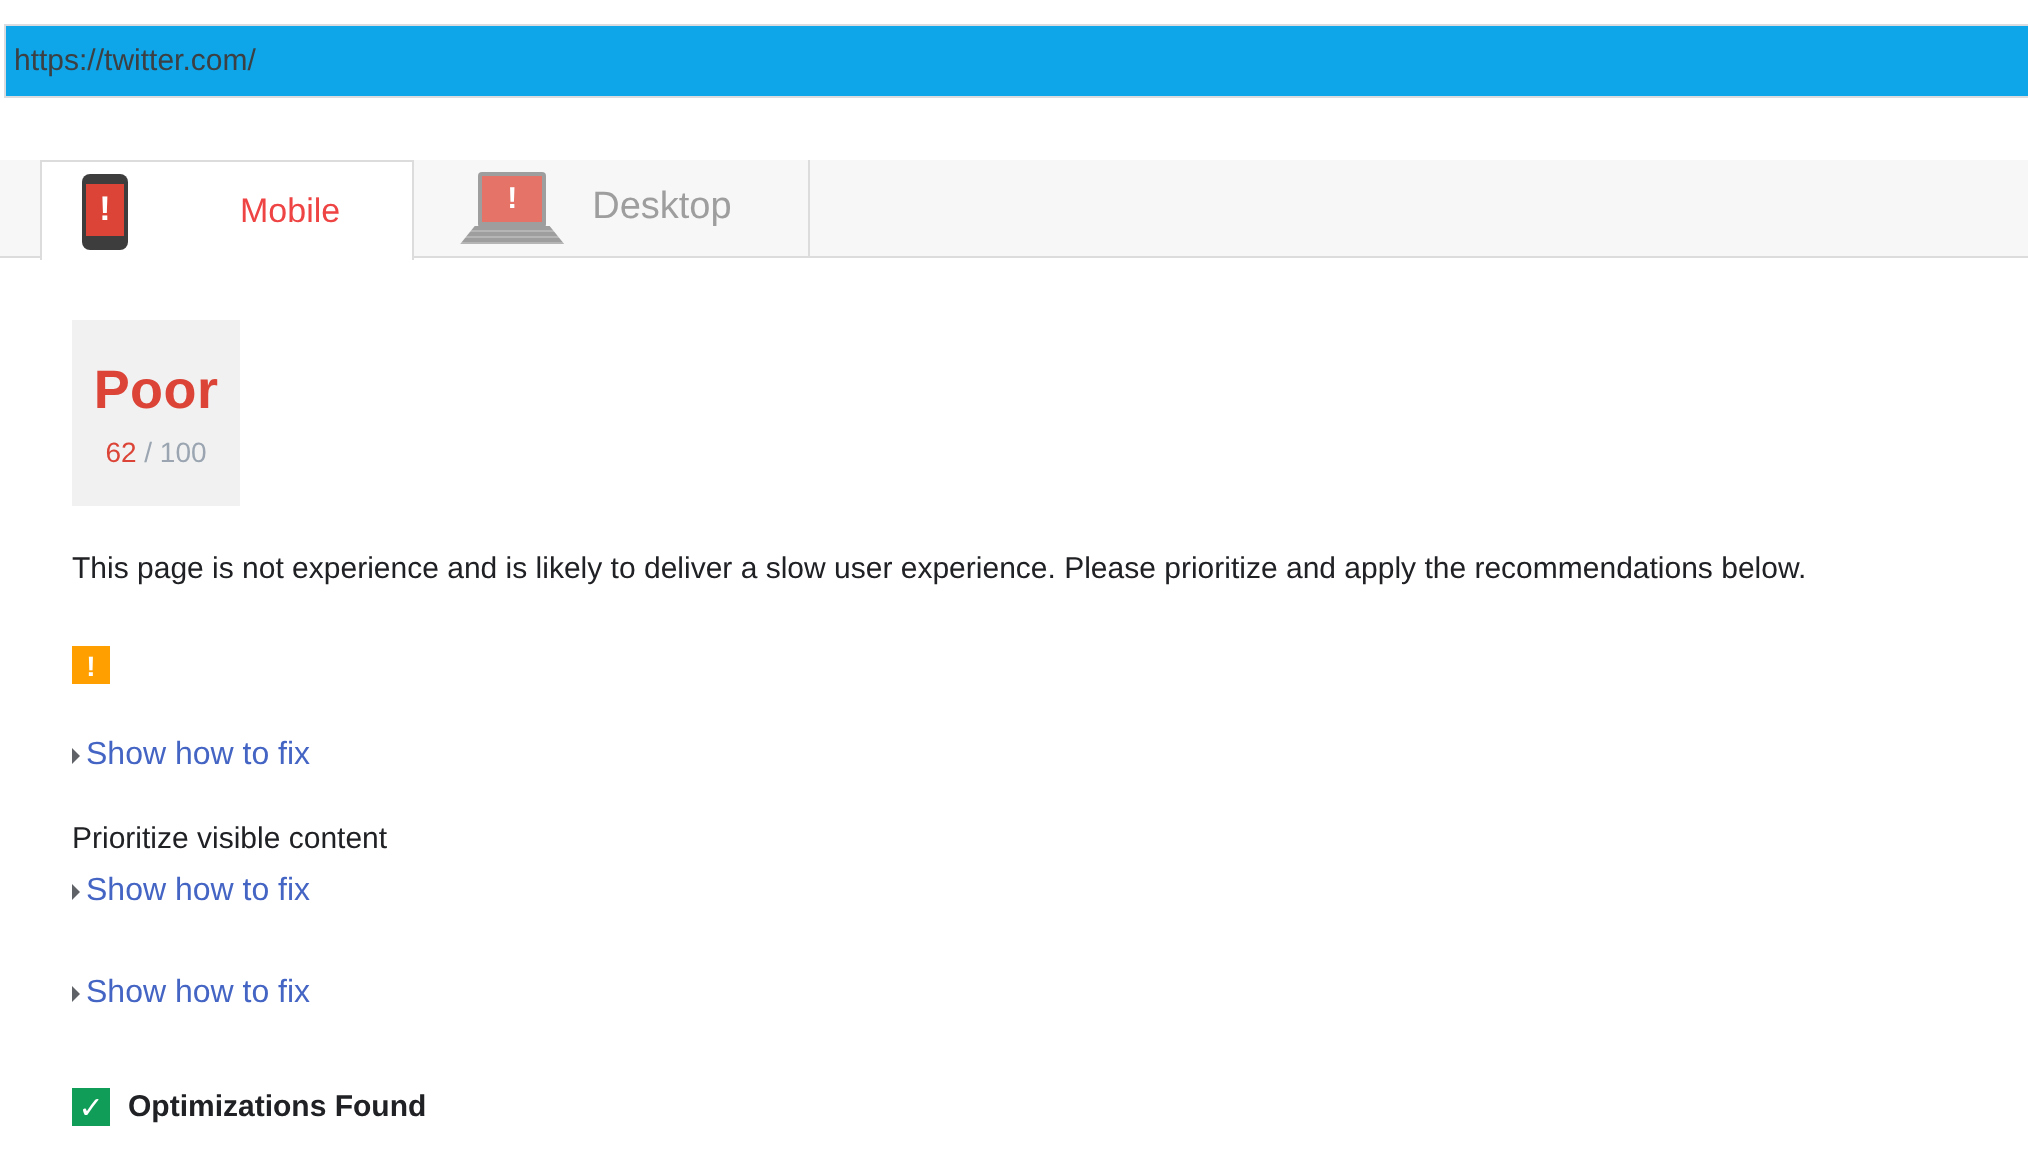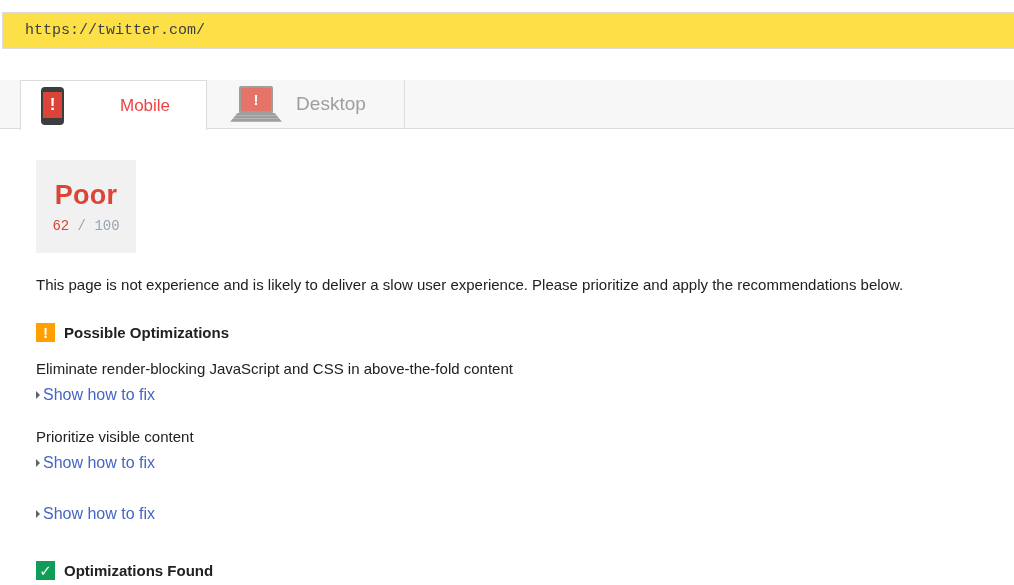--- a/index.html
+++ b/index.html
@@ -2,23 +2,23 @@
 <html><head>
 <meta charset="utf-8">
 <style>
   * { margin: 0; padding: 0; box-sizing: border-box; }
   html, body { width: 1014px; height: 585px; background: #fff; overflow: hidden;
     font-family: "Liberation Sans", "DejaVu Sans", sans-serif; }
 
   
   .url-input {
     display: block; margin: 12px 0 0 2px; width: calc(100% - 2px); height: 37px;
-    border: 1px solid #dadce0; border-right: none; background: #fde047;
-    padding: 0 22px; font-size: 15px; color: #3c4043;
-    font-family: Liberation Mono, monospace; outline: none;
+    border: 1px solid #dadce0; border-right: none; background: #0ea5e9;
+    padding: 0 4px; font-size: 15px; color: #3c4043;
+    font-family: Liberation Sans, sans-serif; outline: none;
   }
 
   
   .tabbar {
     margin-top: 31px; height: 49px; background: #f7f7f7;
     border-bottom: 1px solid #dcdcdc; display: flex; align-items: stretch;
     padding-left: 20px;
   }
   .tab { display: flex; align-items: center; cursor: pointer; }
   .tab-mobile {
@@ -54,25 +54,25 @@
   .laptop-icon .lap-base {
     position: absolute; bottom: 1px; left: 1px; width: 52px; height: 9px;
     background: repeating-linear-gradient(#9e9e9e 0 2px, #b5b5b5 2px 3px);
     clip-path: polygon(14% 0, 86% 0, 100% 100%, 0 100%);
   }
 
   
   .content { padding-left: 36px; }
 
   .score-box {
-    margin-top: 31px; width: 100px; height: 93px; background: #f1f1f1;
+    margin-top: 31px; width: 84px; height: 93px; background: #f1f1f1;
     display: flex; flex-direction: column; align-items: center; justify-content: center; gap: 7px;
   }
   .score-rating { font-size: 27px; font-weight: bold; color: #db4437; letter-spacing: 0.2px; }
-  .score-line { font-size: 14px; color: #9aa5b1; font-family: Liberation Mono, monospace; }
+  .score-line { font-size: 14px; color: #9aa5b1; }
   .score-value { color: #db4437; }
 
   .summary { margin-top: 23px; font-size: 15px; color: #202124; }
 
   .section-header { margin-top: 30px; display: flex; align-items: center; gap: 9px; }
   .section-title { font-size: 15px; font-weight: bold; color: #202124; }
   .section-icon {
     width: 19px; height: 19px; flex: none; color: #fff; font-weight: bold; font-size: 14px;
     display: inline-flex; align-items: center; justify-content: center;
   }
@@ -123,25 +123,23 @@
     <div class="score-line">
       <span class="score-value">62</span>
       <span>/ 100</span>
     </div>
   </div>
 
   <p class="summary">This page is not experience and is likely to deliver a slow user experience. Please prioritize and apply the recommendations below.</p>
 
   <div class="section-header">
     <span class="section-icon icon-warn">!</span>
-    <span class="section-title">Possible Optimizations</span>
   </div>
 
   <div class="opt-item">
-    <div class="opt-title">Eliminate render-blocking JavaScript and CSS in above-the-fold content</div>
     <a class="fix-row">
       <span class="tri-icon"></span>
       <span>Show how to fix</span>
     </a>
   </div>
 
   <div class="opt-item">
     <div class="opt-title">Prioritize visible content</div>
     <a class="fix-row">
       <span class="tri-icon"></span>

